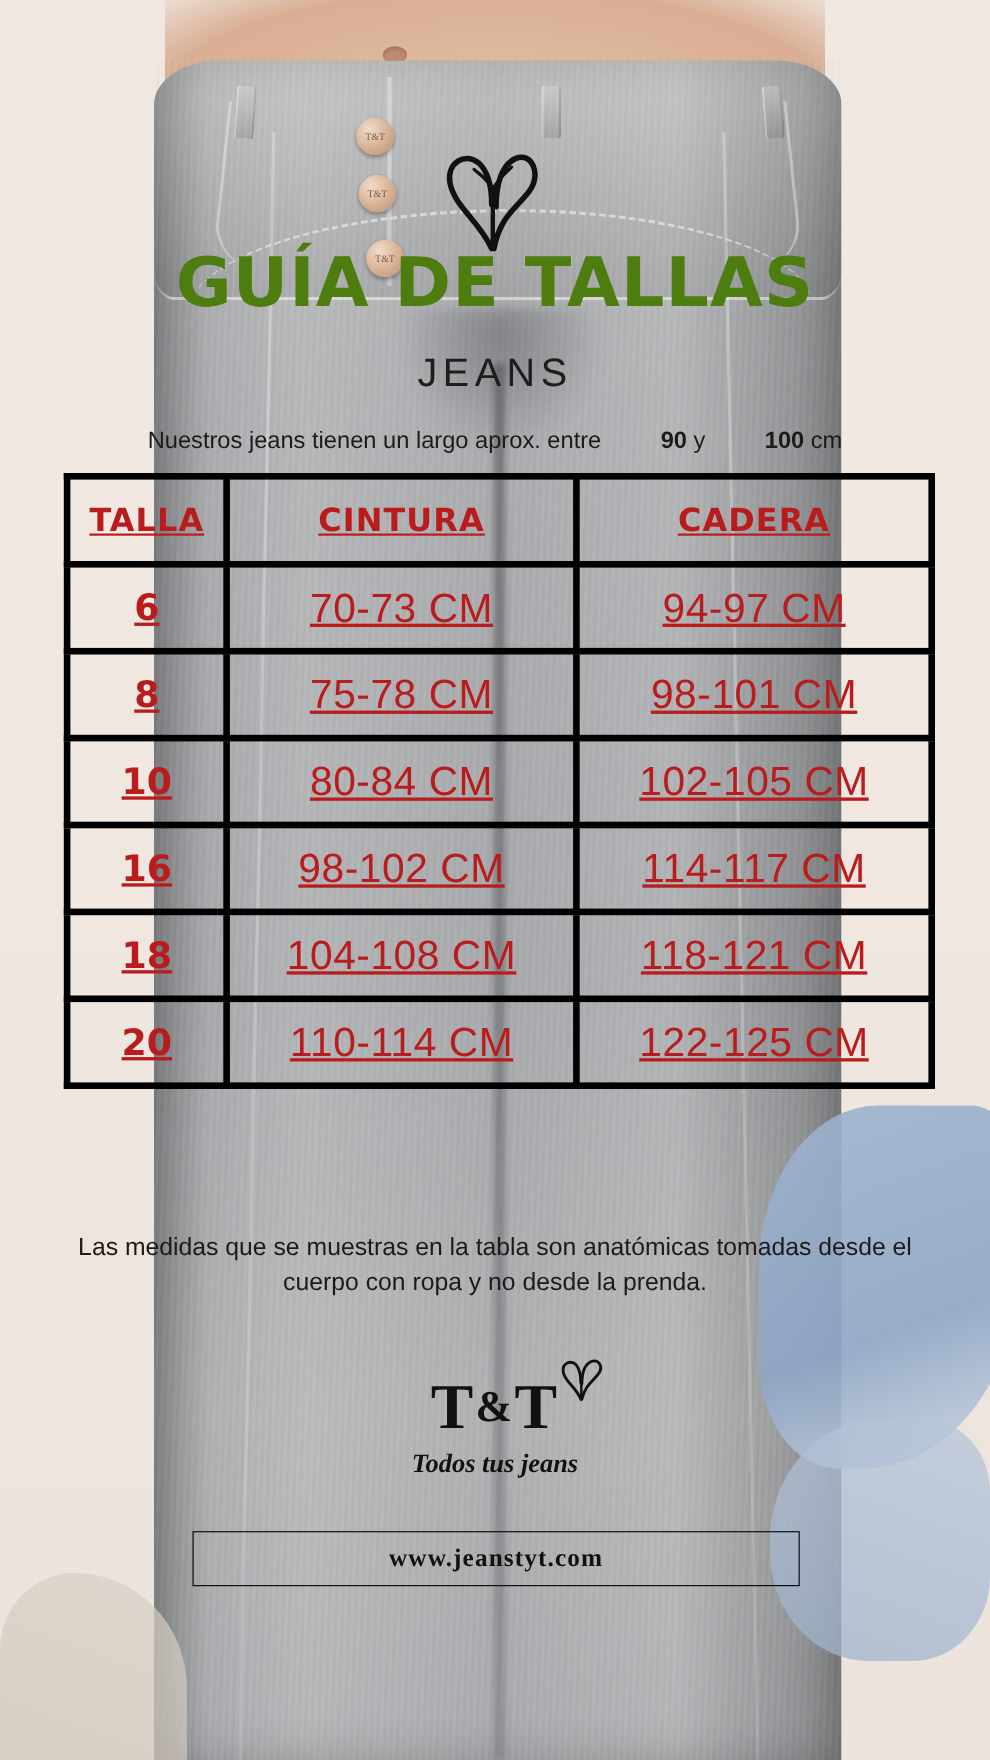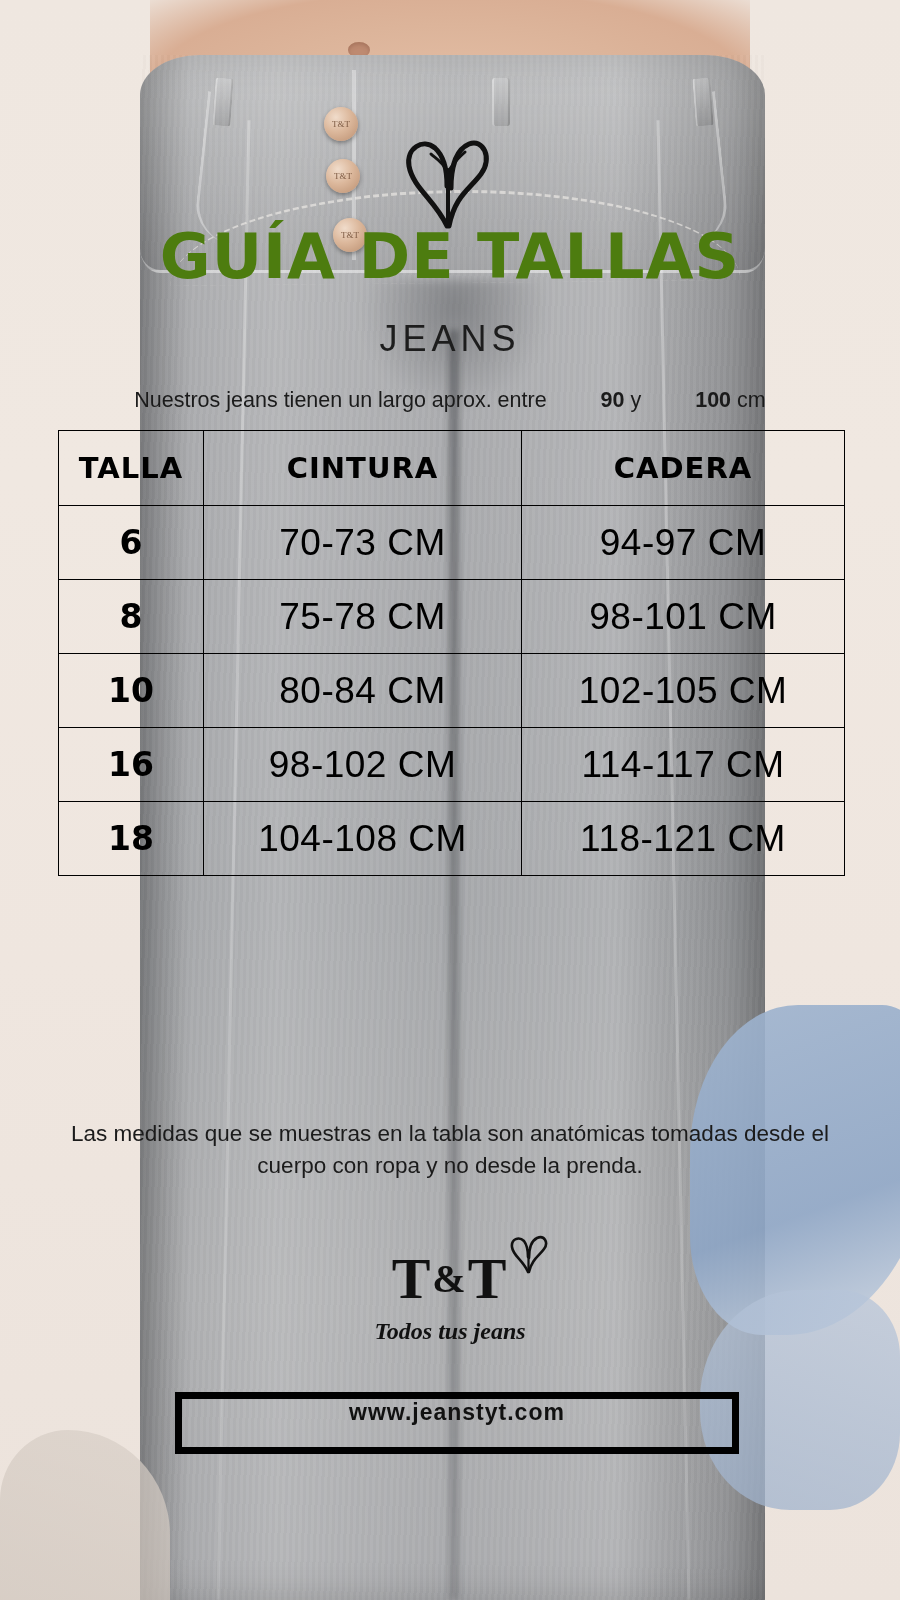--- a/index.html
+++ b/index.html
@@ -253,24 +253,25 @@
   
   .size-table {
     position: absolute;
     left: 58px;
     top: 430px;
     width: 786px;
     border-collapse: collapse;
     table-layout: fixed;
   }
   .size-table th, .size-table td {
-    border: 1px solid #000000;
-    text-align: center;
-    color: #000000;
+    border: 6px solid #000000;
+    text-align: center;
+    color: #b91c1c;
     padding: 0;
+    text-decoration: underline;
   }
   .size-table th {
     height: 74px;
     font-size: 29px;
     font-weight: 700;
     letter-spacing: 1px;
     font-family: "DejaVu Sans", sans-serif;
   }
   .size-table td {
     height: 73px;
@@ -333,24 +334,26 @@
     font-size: 24px;
     color: #111;
   }
 
   .url-box {
     position: absolute;
     left: 175px;
     top: 1392px;
     width: 550px;
     height: 48px;
-    border: 7px solid #000000;
+    border: 1px solid #000000;
     display: flex;
+    align-items: center;
     justify-content: center;
     background: rgba(255,255,255,0.0);
+    font-family: Liberation Serif, serif;
   }
   .url-box span {
     font-size: 23px;
     font-weight: 700;
     letter-spacing: 1px;
     color: #111;
   }
 </style>
 </head>
 <body>
@@ -435,20 +438,25 @@
       </tr>
       <tr>
         <td class="cell-talla">16</td>
         <td class="cell-meas">98-102 CM</td>
         <td class="cell-meas">114-117 CM</td>
       </tr>
       <tr>
         <td class="cell-talla">18</td>
         <td class="cell-meas">104-108 CM</td>
         <td class="cell-meas">118-121 CM</td>
+      </tr>
+      <tr>
+        <td class="cell-talla">20</td>
+        <td class="cell-meas">110-114 CM</td>
+        <td class="cell-meas">122-125 CM</td>
       </tr>
     </tbody>
   </table>
 
   <div class="note">Las medidas que se muestras en la tabla son anatómicas tomadas desde el cuerpo con ropa  y no desde la prenda.</div>
 
   <div class="footer-logo">
     <div class="tt-mark">
       <span>T</span><span class="amp">&amp;</span><span>T</span>
       <span class="tt-butterfly">

